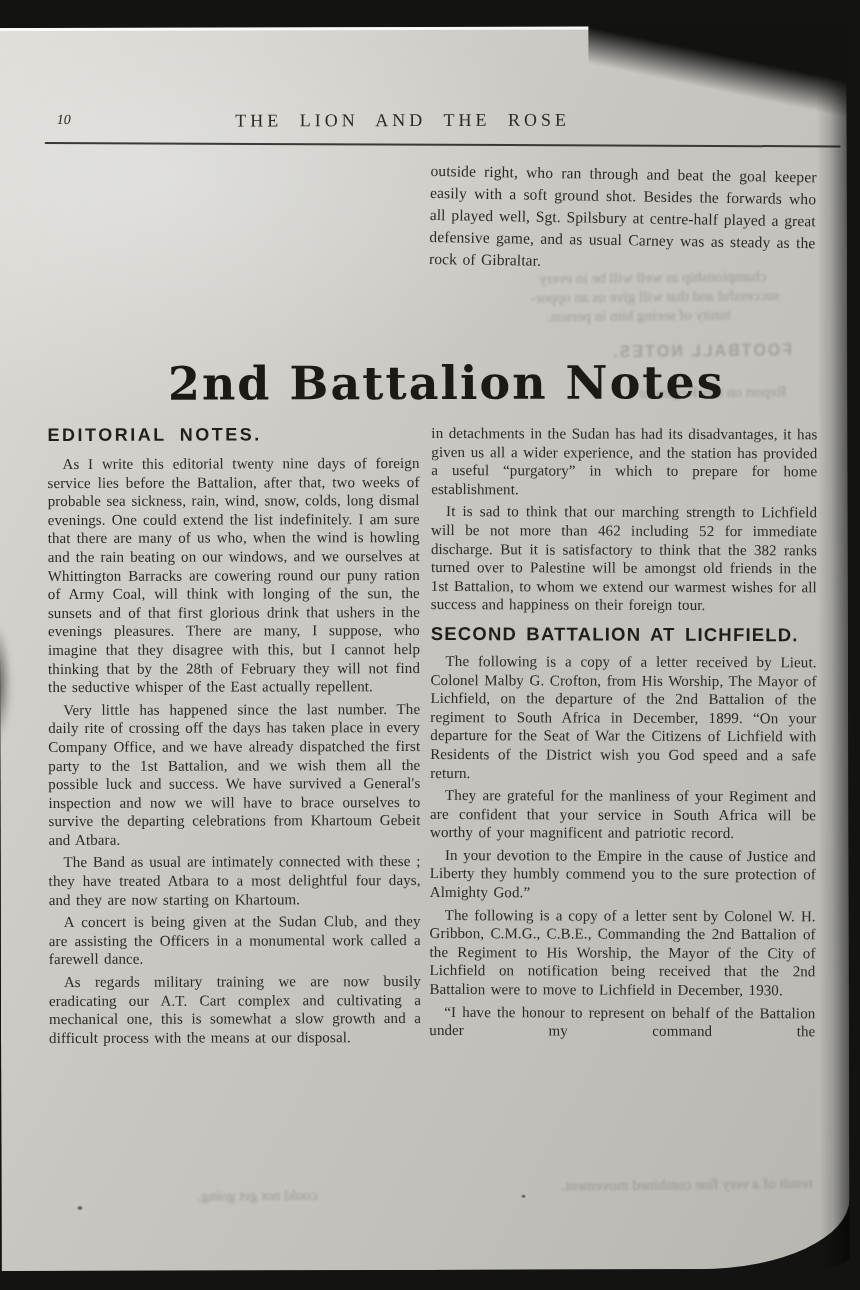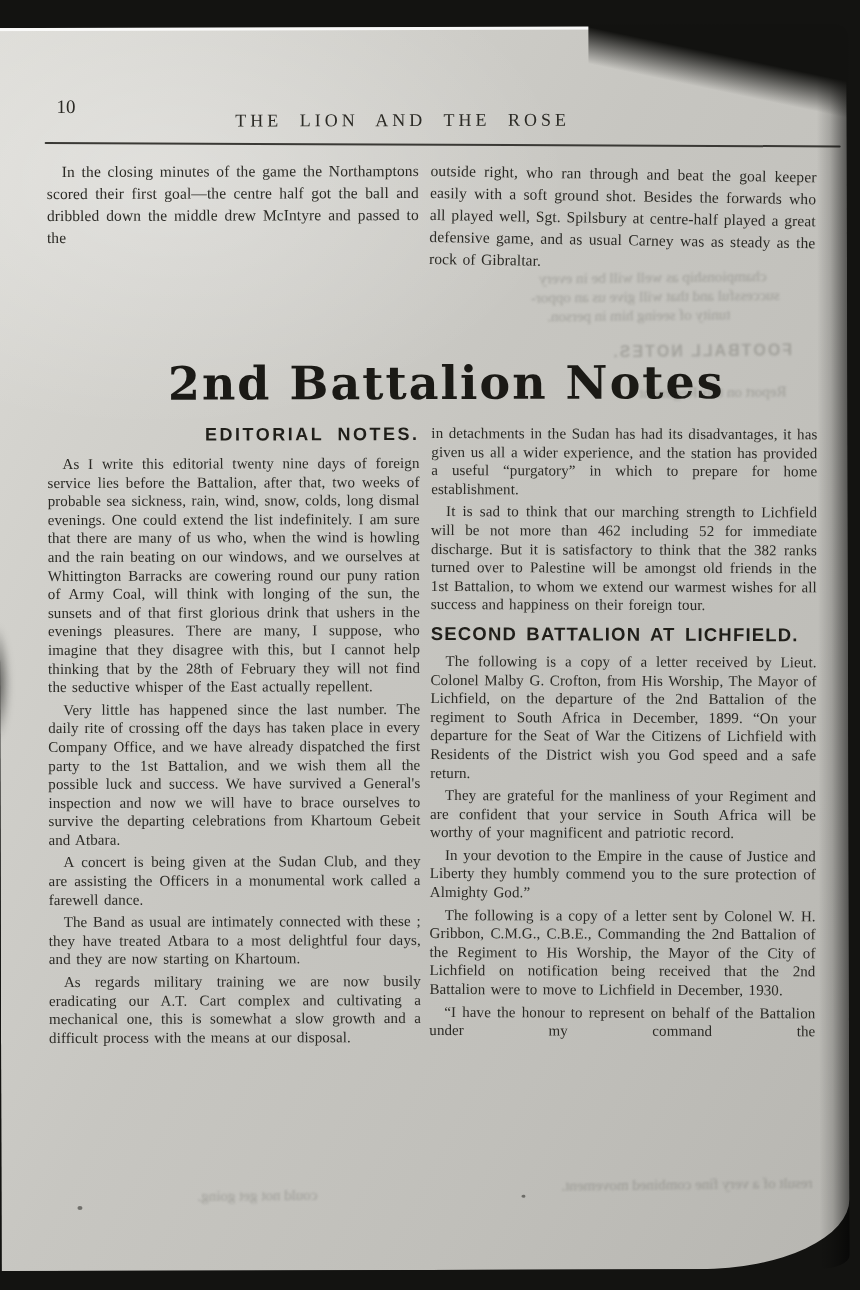--- a/index.html
+++ b/index.html
@@ -34,21 +34,21 @@
   .left-smudge{
     position:absolute;left:-5px;top:595px;width:16px;height:120px;
     background:radial-gradient(ellipse at left center,rgba(20,20,18,0.75),rgba(20,20,18,0) 70%);
     filter:blur(3px);
   }
   .speck{position:absolute;background:rgba(40,40,36,0.55);border-radius:50%;}
   .speck.s1{left:76px;top:1178px;width:5px;height:4px;}
   .speck.s2{left:520px;top:1168px;width:4px;height:3px;}
 
   .page-num{
-    position:absolute;left:58px;top:68px;font-size:19px;color:#2b2a25;
+    position:absolute;left:58px;top:84px;font-size:14px;color:#2b2a25;font-style:italic;
   }
   .head-title{
     position:absolute;left:140px;right:180px;top:83px;text-align:center;
     font-size:18px;color:#2b2a25;letter-spacing:4px;word-spacing:9px;
   }
   .head-rule{
     position:absolute;left:46px;right:6px;top:114px;height:2px;
     background:#3a3935;transform:rotate(0.4deg);transform-origin:left center;
     border-radius:2px;
   }
@@ -71,21 +71,21 @@
   .big-title{
     margin:8px 0 14px 0;padding:0;text-align:center;
     font-family:"DejaVu Serif",serif;font-weight:700;
     font-size:46px;letter-spacing:2px;color:#1b1a16;
     transform:translateX(14px);
   }
   .sub-head{
     font-family:"Liberation Sans","DejaVu Sans",sans-serif;font-weight:700;
     color:#201f1a;margin:0 0 9px 0;
   }
-  .sub-head.editorial{font-size:18px;text-align:right;letter-spacing:2.5px;word-spacing:6px;}
+  .sub-head.editorial{font-size:18px;text-align:left;letter-spacing:2.5px;word-spacing:6px;}
   .sub-head.lichfield{font-size:18.5px;text-align:left;letter-spacing:1.2px;word-spacing:3px;margin:9px 0 7px 0;}
 
   .ghost{
     position:absolute;color:rgba(66,66,58,0.30);filter:blur(1.1px);
     transform:scaleX(-1) rotate(0.5deg);font-size:15px;white-space:nowrap;
   }
   .ghost.bold{font-family:"Liberation Sans",sans-serif;font-weight:700;letter-spacing:2px;font-size:16px;color:rgba(66,66,58,0.26);}
   .g1{left:540px;top:243px;}
   .g2{left:532px;top:262px;}
   .g3{left:548px;top:281px;}
@@ -112,36 +112,35 @@
   <div class="speck s2"></div>
 
   <div class="page-num">10</div>
   <div class="head-title">THE LION AND THE ROSE</div>
   <div class="head-rule"></div>
 
   <div class="body-content">
 
     <div class="cols top-cols">
       <div class="col-l">
-        <p>In the closing minutes of the game the Northamptons scored their first goal—the centre half got the ball and dribbled down the middle drew McIntyre and passed to the</p>
       </div>
       <div class="col-r">
         <p class="noindent tilt">outside right, who ran through and beat the goal keeper easily with a soft ground shot. Besides the forwards who all played well, Sgt. Spilsbury at centre-half played a great defensive game, and as usual Carney was as steady as the rock of Gibraltar.</p>
       </div>
     </div>
 
     <h1 class="big-title">2nd Battalion Notes</h1>
 
     <div class="cols main-cols">
       <div class="col-l">
         <h2 class="sub-head editorial">EDITORIAL NOTES.</h2>
         <p>As I write this editorial twenty nine days of foreign service lies before the Battalion, after that, two weeks of probable sea sickness, rain, wind, snow, colds, long dismal evenings. One could extend the list indefinitely. I am sure that there are many of us who, when the wind is howling and the rain beating on our windows, and we ourselves at Whittington Barracks are cowering round our puny ration of Army Coal, will think with longing of the sun, the sunsets and of that first glorious drink that ushers in the evenings pleasures. There are many, I suppose, who imagine that they disagree with this, but I cannot help thinking that by the 28th of February they will not find the seductive whisper of the East actually repellent.</p>
         <p>Very little has happened since the last number. The daily rite of crossing off the days has taken place in every Company Office, and we have already dispatched the first party to the 1st Battalion, and we wish them all the possible luck and success. We have survived a General's inspection and now we will have to brace ourselves to survive the departing celebrations from Khartoum Gebeit and Atbara.</p>
+        <p>The Band as usual are intimately connected with these ; they have treated Atbara to a most delightful four days, and they are now starting on Khartoum.</p>
         <p>A concert is being given at the Sudan Club, and they are assisting the Officers in a monumental work called a farewell dance.</p>
-        <p>The Band as usual are intimately connected with these ; they have treated Atbara to a most delightful four days, and they are now starting on Khartoum.</p>
         <p>As regards military training we are now busily eradicating our A.T. Cart complex and cultivating a mechanical one, this is somewhat a slow growth and a difficult process with the means at our disposal.</p>
       </div>
       <div class="col-r tilt2">
         <p class="noindent">in detachments in the Sudan has had its disadvantages, it has given us all a wider experience, and the station has provided a useful “purgatory” in which to prepare for home establishment.</p>
         <p>It is sad to think that our marching strength to Lichfield will be not more than 462 including 52 for immediate discharge. But it is satisfactory to think that the 382 ranks turned over to Palestine will be amongst old friends in the 1st Battalion, to whom we extend our warmest wishes for all success and happiness on their foreign tour.</p>
         <h2 class="sub-head lichfield">SECOND BATTALION AT LICHFIELD.</h2>
         <p>The following is a copy of a letter received by Lieut. Colonel Malby G. Crofton, from His Worship, The Mayor of Lichfield, on the departure of the 2nd Battalion of the regiment to South Africa in December, 1899. “On your departure for the Seat of War the Citizens of Lichfield with Residents of the District wish you God speed and a safe return.</p>
         <p>They are grateful for the manliness of your Regiment and are confident that your service in South Africa will be worthy of your magnificent and patriotic record.</p>
         <p>In your devotion to the Empire in the cause of Justice and Liberty they humbly commend you to the sure protection of Almighty God.”</p>
         <p>The following is a copy of a letter sent by Colonel W. H. Gribbon, C.M.G., C.B.E., Commanding the 2nd Battalion of the Regiment to His Worship, the Mayor of the City of Lichfield on notification being received that the 2nd Battalion were to move to Lichfield in December, 1930.</p>

